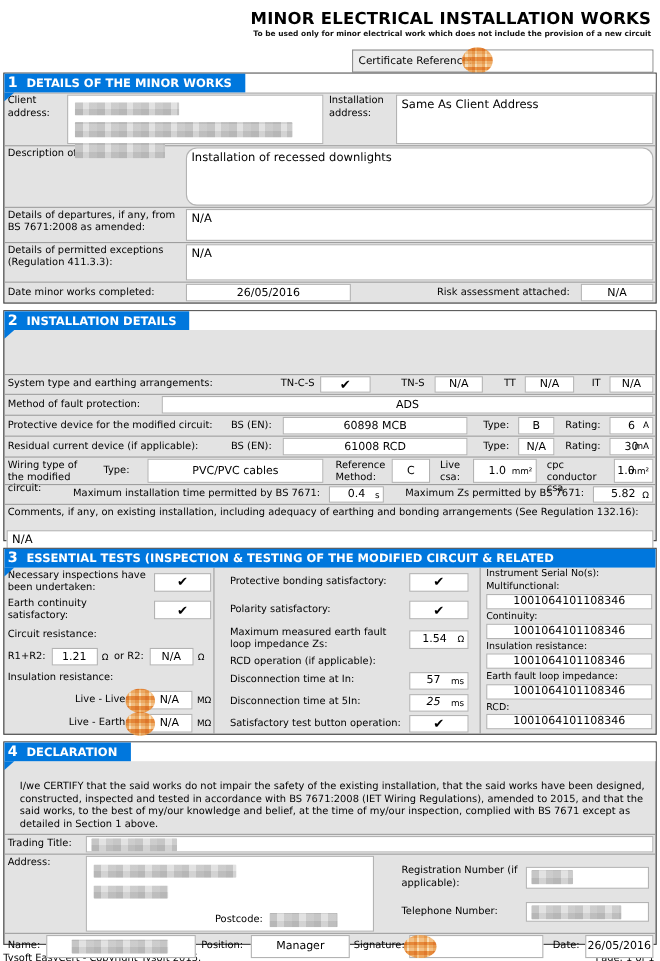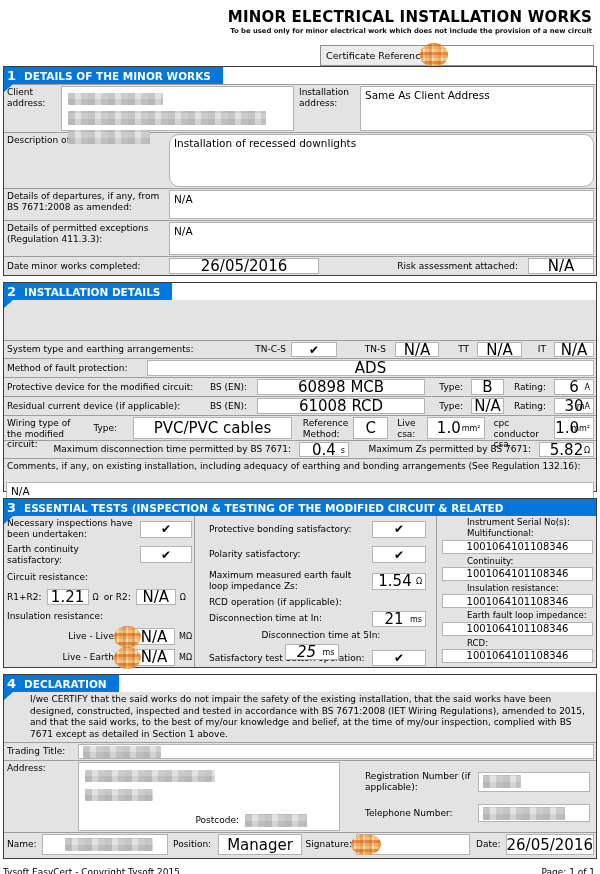--- a/index.html
+++ b/index.html
@@ -26,21 +26,21 @@
               border-top:8px solid #0077dd;border-right:9px solid transparent;z-index:3;}
   
   .row{display:flex;align-items:stretch;border-top:1px solid #9e9e9e;box-sizing:border-box;}
   .lbl{font-size:9px;line-height:1.18;padding:2px 3px;box-sizing:border-box;}
   .lbl.r{text-align:right;}
   .lbl.c{display:flex;align-items:center;}
   .lbl.c.r{justify-content:flex-end;}
   .box{background:#fff;border:1px solid #b3b3b3;margin:1px 2px;display:flex;align-items:center;
        justify-content:center;position:relative;box-sizing:border-box;}
   .box.tl{align-items:flex-start;justify-content:flex-start;}
-  .val{font-size:15px;}
+  .val{font-size:10px;}
   .val.small{font-size:10px;}
   .check{font-size:12px;font-weight:bold;}
   .unit{position:absolute;right:3px;top:50%;transform:translateY(-50%);font-size:8px;}
   .unit-out{font-size:8px;display:flex;align-items:center;padding:0 2px;}
   .pad-val{padding:2px 4px;font-size:10.5px;}
   
   .px-redact{display:inline-block;border-radius:1px;
     background-image:
       repeating-linear-gradient(90deg, rgba(110,110,110,.20) 0 7px, rgba(255,255,255,.18) 7px 13px, rgba(150,150,150,.22) 13px 20px),
       repeating-linear-gradient(0deg, #c9c9c9 0 6px, #dcdcdc 6px 12px);}
@@ -49,24 +49,24 @@
       repeating-linear-gradient(90deg, rgba(236,160,70,.85) 0 3px, rgba(251,231,203,.9) 3px 5px, rgba(243,188,120,.85) 5px 9px),
       repeating-linear-gradient(0deg, #f6d3a0 0 3px, #eda24b 3px 6px, #fcf0de 6px 9px);
     background-blend-mode:multiply;}
   
   .s3{display:flex;height:151px;}
   .s3col{box-sizing:border-box;}
   .c1{width:190px;}
   .c2{width:242px;border-left:1px solid #9e9e9e;}
   .c3{flex:1;border-left:1px solid #9e9e9e;}
   .frow{display:flex;align-items:center;box-sizing:border-box;}
-  .c3 .slbl{font-size:8.6px;padding:1px 0 0 5px;line-height:1.2;margin-left:25px;}
+  .c3 .slbl{font-size:8.6px;padding:1px 0 0 5px;line-height:1.2;}
   .c3 .sbox{height:14px;margin:1px 3px 1px 5px;}
   
-  .decl{font-size:9px;line-height:1.3;padding:2px 4px 4px 26px;}
+  .decl{font-size:9px;line-height:1.3;padding:2px 4px 4px 14px;margin-top:16px;}
   .footer{display:flex;justify-content:space-between;font-size:9px;padding:2px 5px 0 3px;}
 </style>
 </head>
 <body>
 
 <div class="page">
 
   <div class="doc-header">
     <div class="doc-title">MINOR ELECTRICAL INSTALLATION WORKS</div>
     <div class="doc-subtitle">To be used only for minor electrical work which does not include the provision of a new circuit</div>
@@ -221,21 +221,21 @@
         <span class="unit">mm²</span>
       </div>
       <div class="lbl" style="width:66px;padding-left:7px;">cpc conductor csa</div>
       <div class="box" style="flex:1;">
         <span class="val" style="margin-right:14px;">1.0</span>
         <span class="unit">mm²</span>
       </div>
     </div>
 
     <div class="row" style="height:18px;">
-      <div class="lbl c r" style="width:293px;padding-right:6px;">Maximum disconnection time permitted by BS 7671:</div>
+      <div class="lbl c r" style="width:293px;padding-right:6px;">Maximum installation time permitted by BS 7671:</div>
       <div class="box" style="width:50px;">
         <span class="val">0.4</span>
         <span class="unit">s</span>
       </div>
       <div class="lbl c r" style="width:186px;padding-right:6px;">Maximum Zs permitted by BS 7671:</div>
       <div class="box" style="flex:1;">
         <span class="val">5.82</span>
         <span class="unit">Ω</span>
       </div>
     </div>
@@ -329,25 +329,25 @@
             <span class="val" style="margin-right:8px;">1.54</span>
             <span class="unit">Ω</span>
           </div>
         </div>
         <div class="frow" style="height:14px;">
           <div class="lbl c" style="padding-left:14px;">RCD operation (if applicable):</div>
         </div>
         <div class="frow" style="height:19px;">
           <div class="lbl c" style="flex:1;padding-left:14px;">Disconnection time at In:</div>
           <div class="box" style="width:54px;height:16px;margin-right:10px;">
-            <span class="val" style="margin-right:10px;">21</span>
+            <span class="val" style="margin-right:10px;">57</span>
             <span class="unit">ms</span>
           </div>
         </div>
-        <div class="frow" style="height:21px;flex-direction:column;">
+        <div class="frow" style="height:21px;">
           <div class="lbl c" style="flex:1;padding-left:14px;">Disconnection time at 5In:</div>
           <div class="box" style="width:54px;height:16px;margin-right:10px;">
             <span class="val" style="margin-right:10px;font-style:italic;">25</span>
             <span class="unit">ms</span>
           </div>
         </div>
         <div class="frow" style="height:18px;">
           <div class="lbl c" style="flex:1;padding-left:14px;">Satisfactory test button operation:</div>
           <div class="box" style="width:54px;height:16px;margin-right:10px;">
               <span class="check">✔</span>

